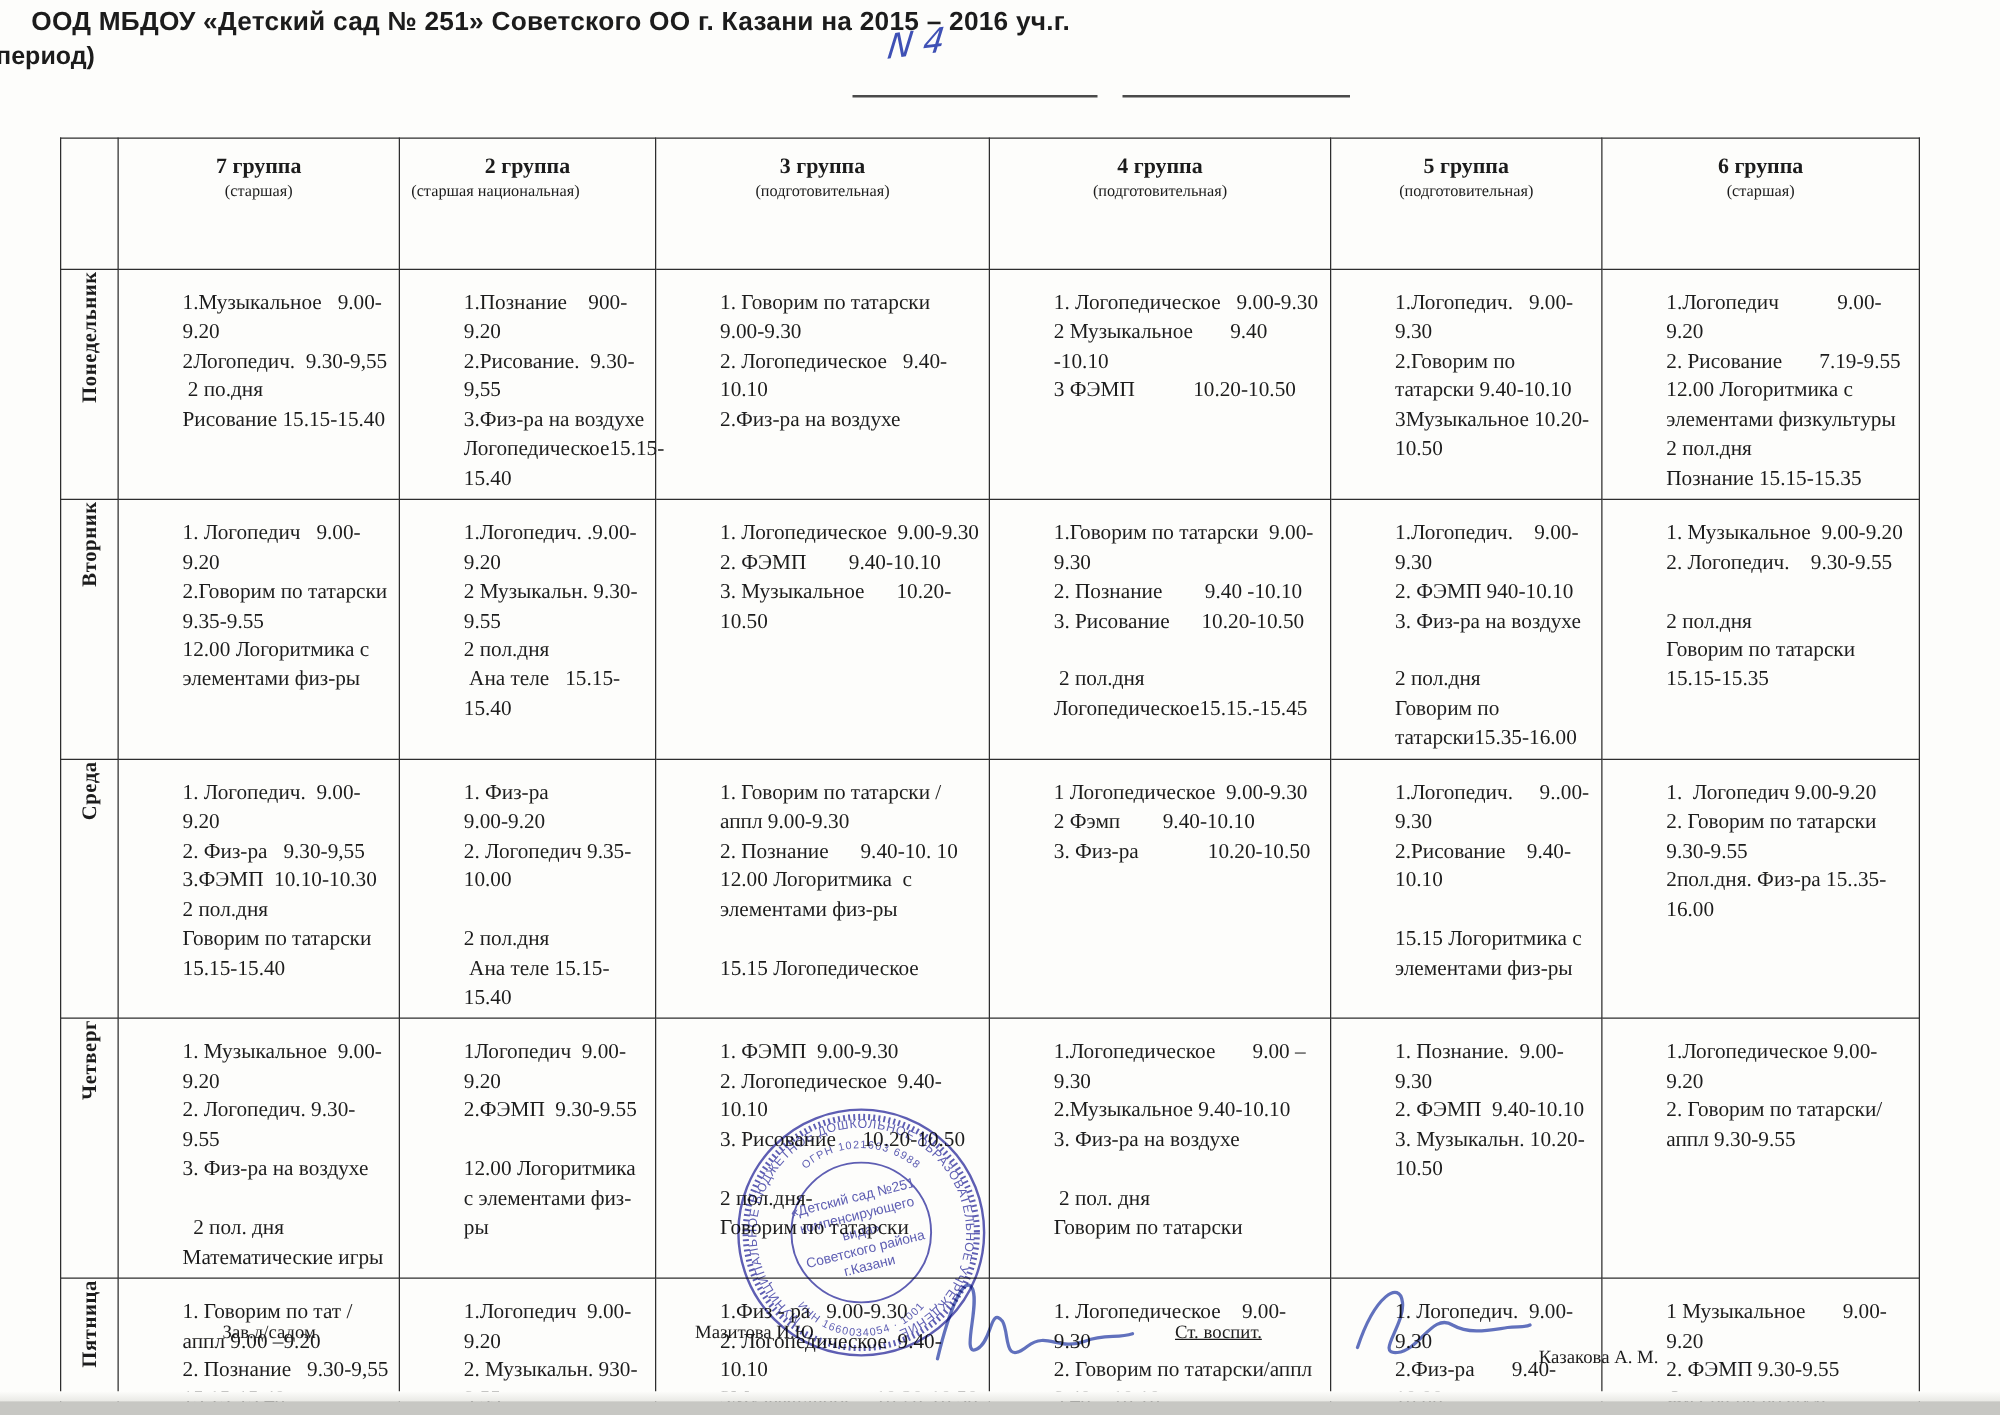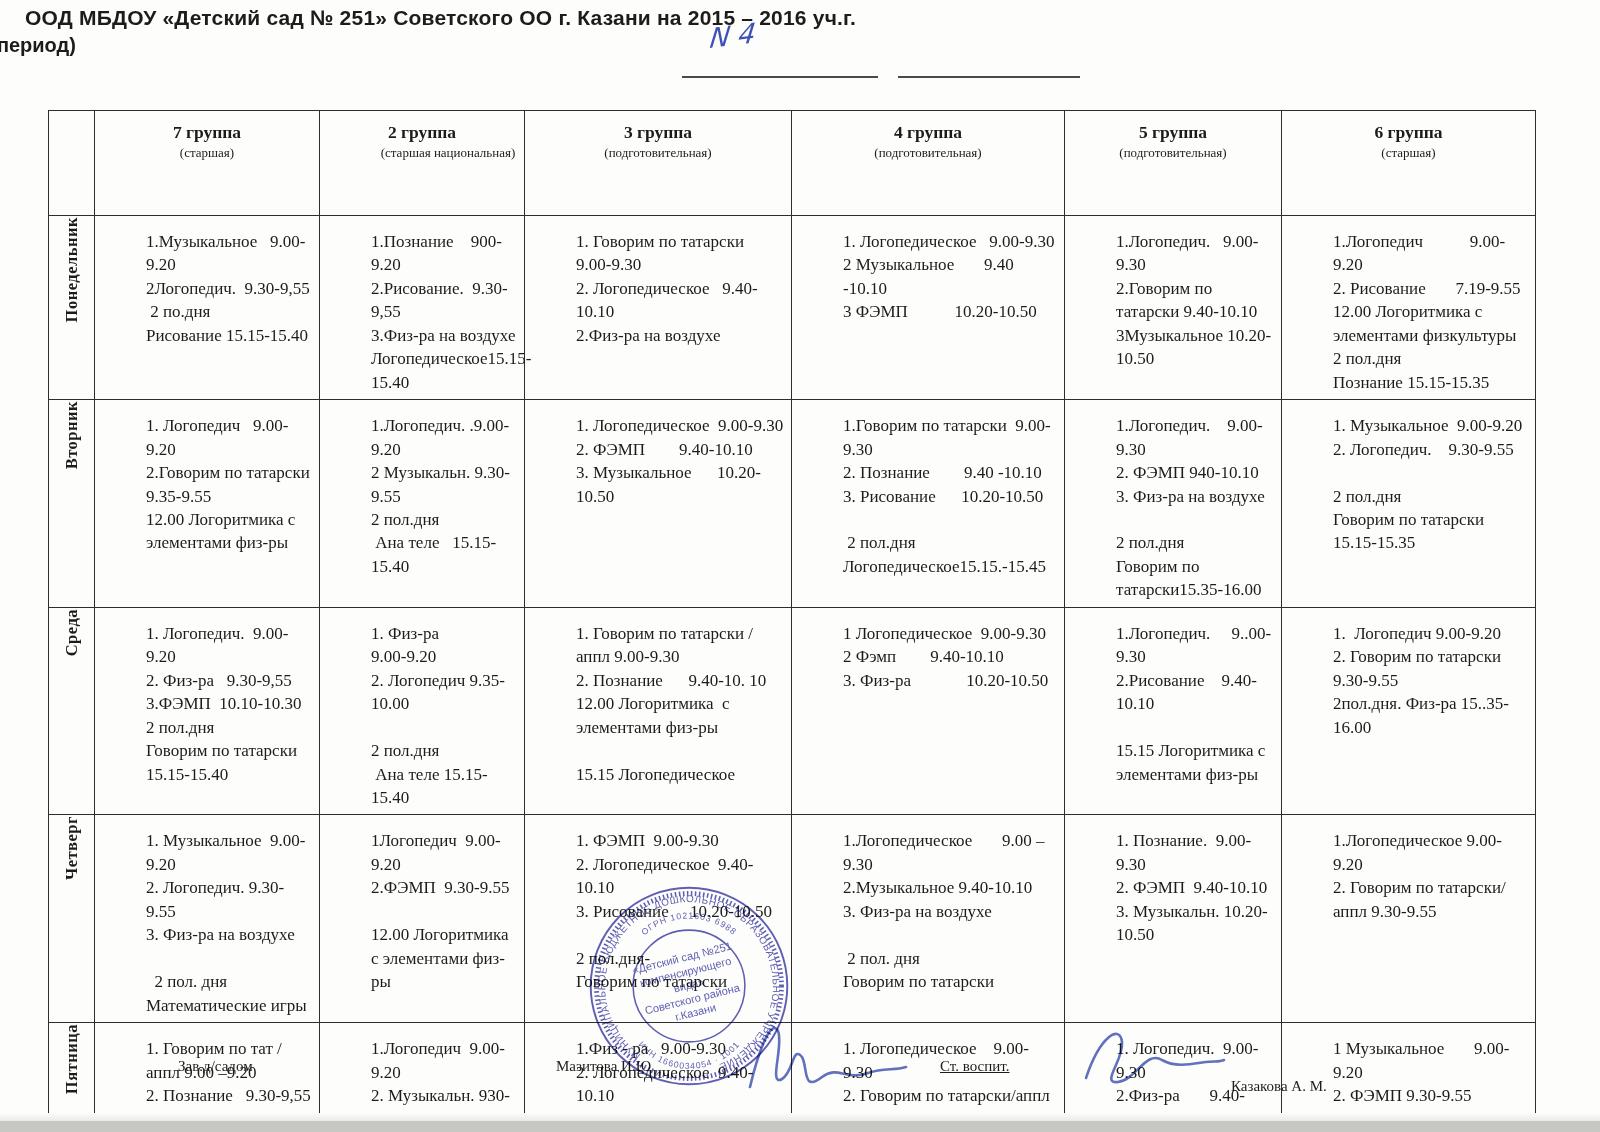--- a/index.html
+++ b/index.html
@@ -28,21 +28,21 @@
   }
   table.schedule, .schedule th, .schedule td{border:1.6px solid #2e2e2e;}
   .schedule tr.hdr{height:105px;}
   .schedule tr.r-mon{height:160px;} .schedule tr.r-tue{height:170px;}
   .schedule tr.r-wed{height:173px;} .schedule tr.r-thu{height:175px;}
   .schedule tr.r-fri{height:160px;}
   .schedule th{font-weight:normal; vertical-align:top; background:transparent;}
   .ghead{padding-top:10px; text-align:center;}
   .ghead .gname{font-size:17.5px; font-weight:bold;}
   .ghead .gtype{font-size:13px; margin-top:2px;}
-  .ghead.left-type .gtype{text-align:center; padding-left:21px;margin-left:31px;}
+  .ghead.left-type .gtype{text-align:left; padding-left:8px;}
   .day-cell{vertical-align:middle; text-align:center;}
   .day-label{display:inline-block; writing-mode:vertical-rl; transform:rotate(180deg);
     font-weight:bold; font-size:16.5px; letter-spacing:.5px; white-space:nowrap;}
   .schedule td{vertical-align:top;}
   .cell-text{white-space:pre-wrap; font-size:17px; line-height:1.38;
     padding:13px 6px 4px 10px;margin-left:40px;}
   
   .footer-label{position:absolute; font-size:15px; white-space:nowrap;}
   .f-zav{left:178px; top:1058px;}
   .f-maz{left:556px; top:1058px;}

